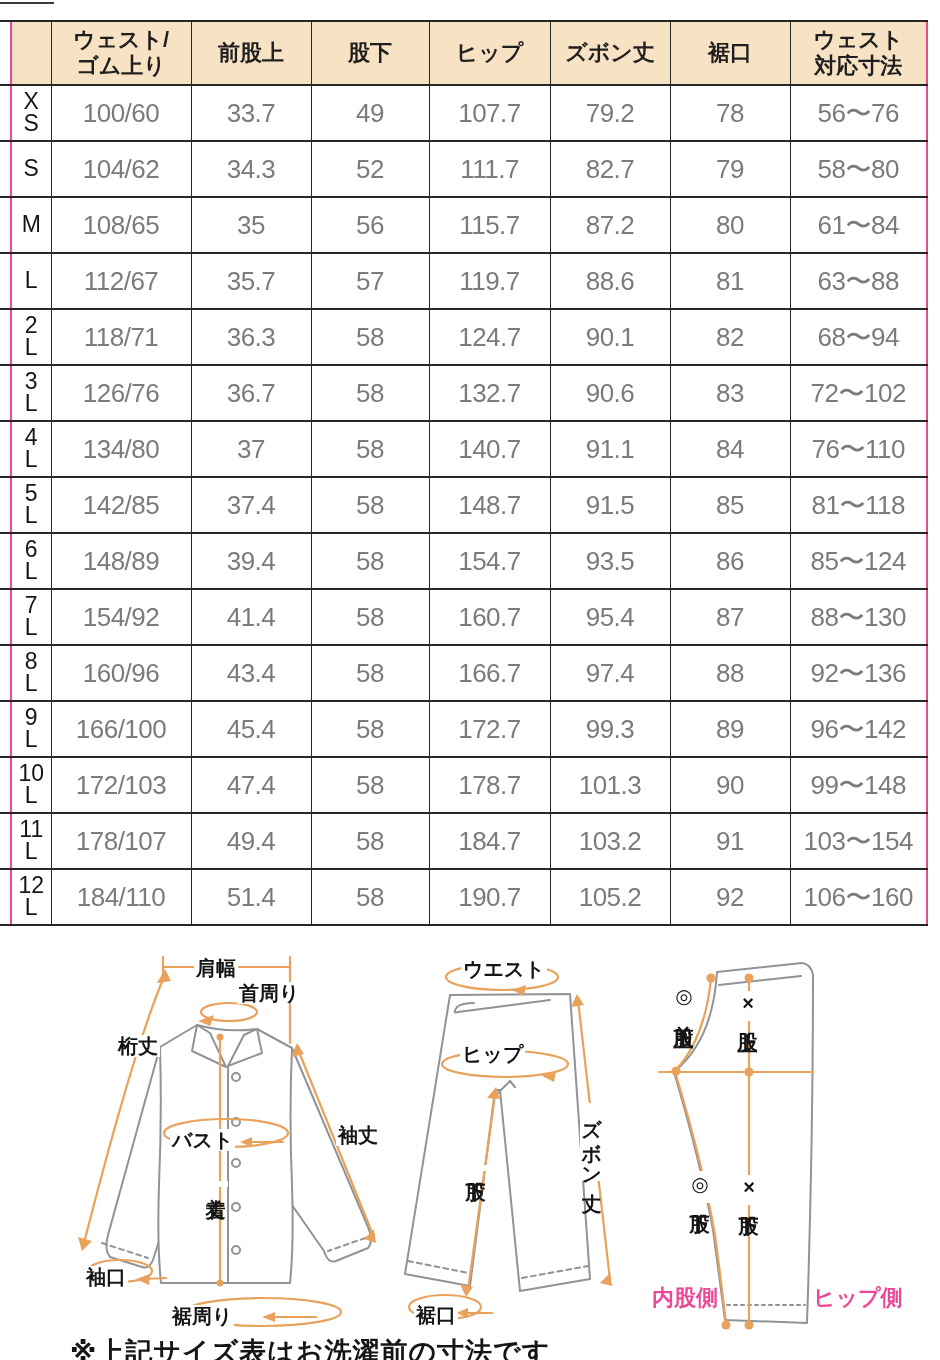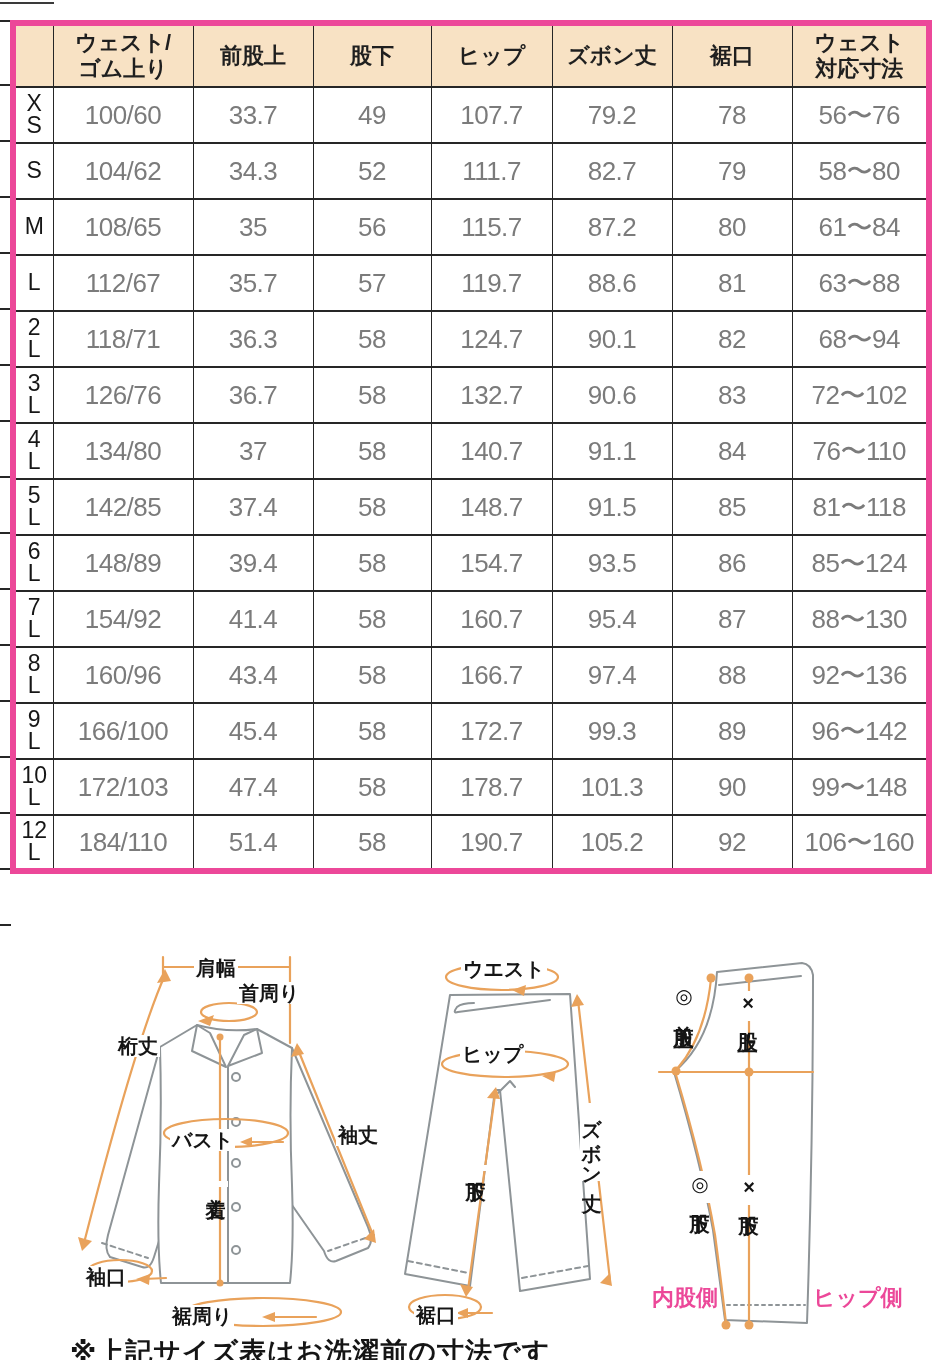--- a/index.html
+++ b/index.html
@@ -5,21 +5,21 @@
   html,body{margin:0;padding:0;background:#fff;}
   .page{position:relative;width:940px;height:1360px;background:#fff;overflow:hidden;
         font-family:"Liberation Sans","DejaVu Sans",sans-serif;}
 
   
   .size-table{position:absolute;left:10px;top:20px;width:916px;
               border-collapse:collapse;table-layout:fixed;}
   .size-table th,.size-table td{
       border:1px solid #262626;border-top:2px solid #262626;border-bottom:2px solid #262626;
       text-align:center;vertical-align:middle;padding:0;overflow:hidden;}
-  .size-table{border:6px solid #ec4899;}
+  .size-table{border:2px solid #ec4899;}
   .size-table thead tr{height:64px;}
   .size-table thead th{background:#f8e2c4;color:#1f1f1f;font-weight:bold;font-size:22px;
       line-height:1.18;white-space:pre-line;}
   .size-table tbody tr{height:56px;}
   .size-table tbody th{color:#161616;font-weight:normal;font-size:23px;line-height:0.95;
       white-space:pre-line;}
   .size-table tbody td{color:#7b7b7b;font-size:26px;letter-spacing:-0.5px;}
 
   
   .edge-top-stub{position:absolute;left:0;top:2px;width:54px;height:2px;background:#3a3a3a;}
@@ -207,20 +207,31 @@
 L</th>
           <td>172/103</td>
           <td>47.4</td>
           <td>58</td>
           <td>178.7</td>
           <td>101.3</td>
           <td>90</td>
           <td>99〜148</td>
         </tr>
         <tr>
+          <th>11
+L</th>
+          <td>178/107</td>
+          <td>49.4</td>
+          <td>58</td>
+          <td>184.7</td>
+          <td>103.2</td>
+          <td>91</td>
+          <td>103〜154</td>
+        </tr>
+        <tr>
           <th>12
 L</th>
           <td>184/110</td>
           <td>51.4</td>
           <td>58</td>
           <td>190.7</td>
           <td>105.2</td>
           <td>92</td>
           <td>106〜160</td>
         </tr>

